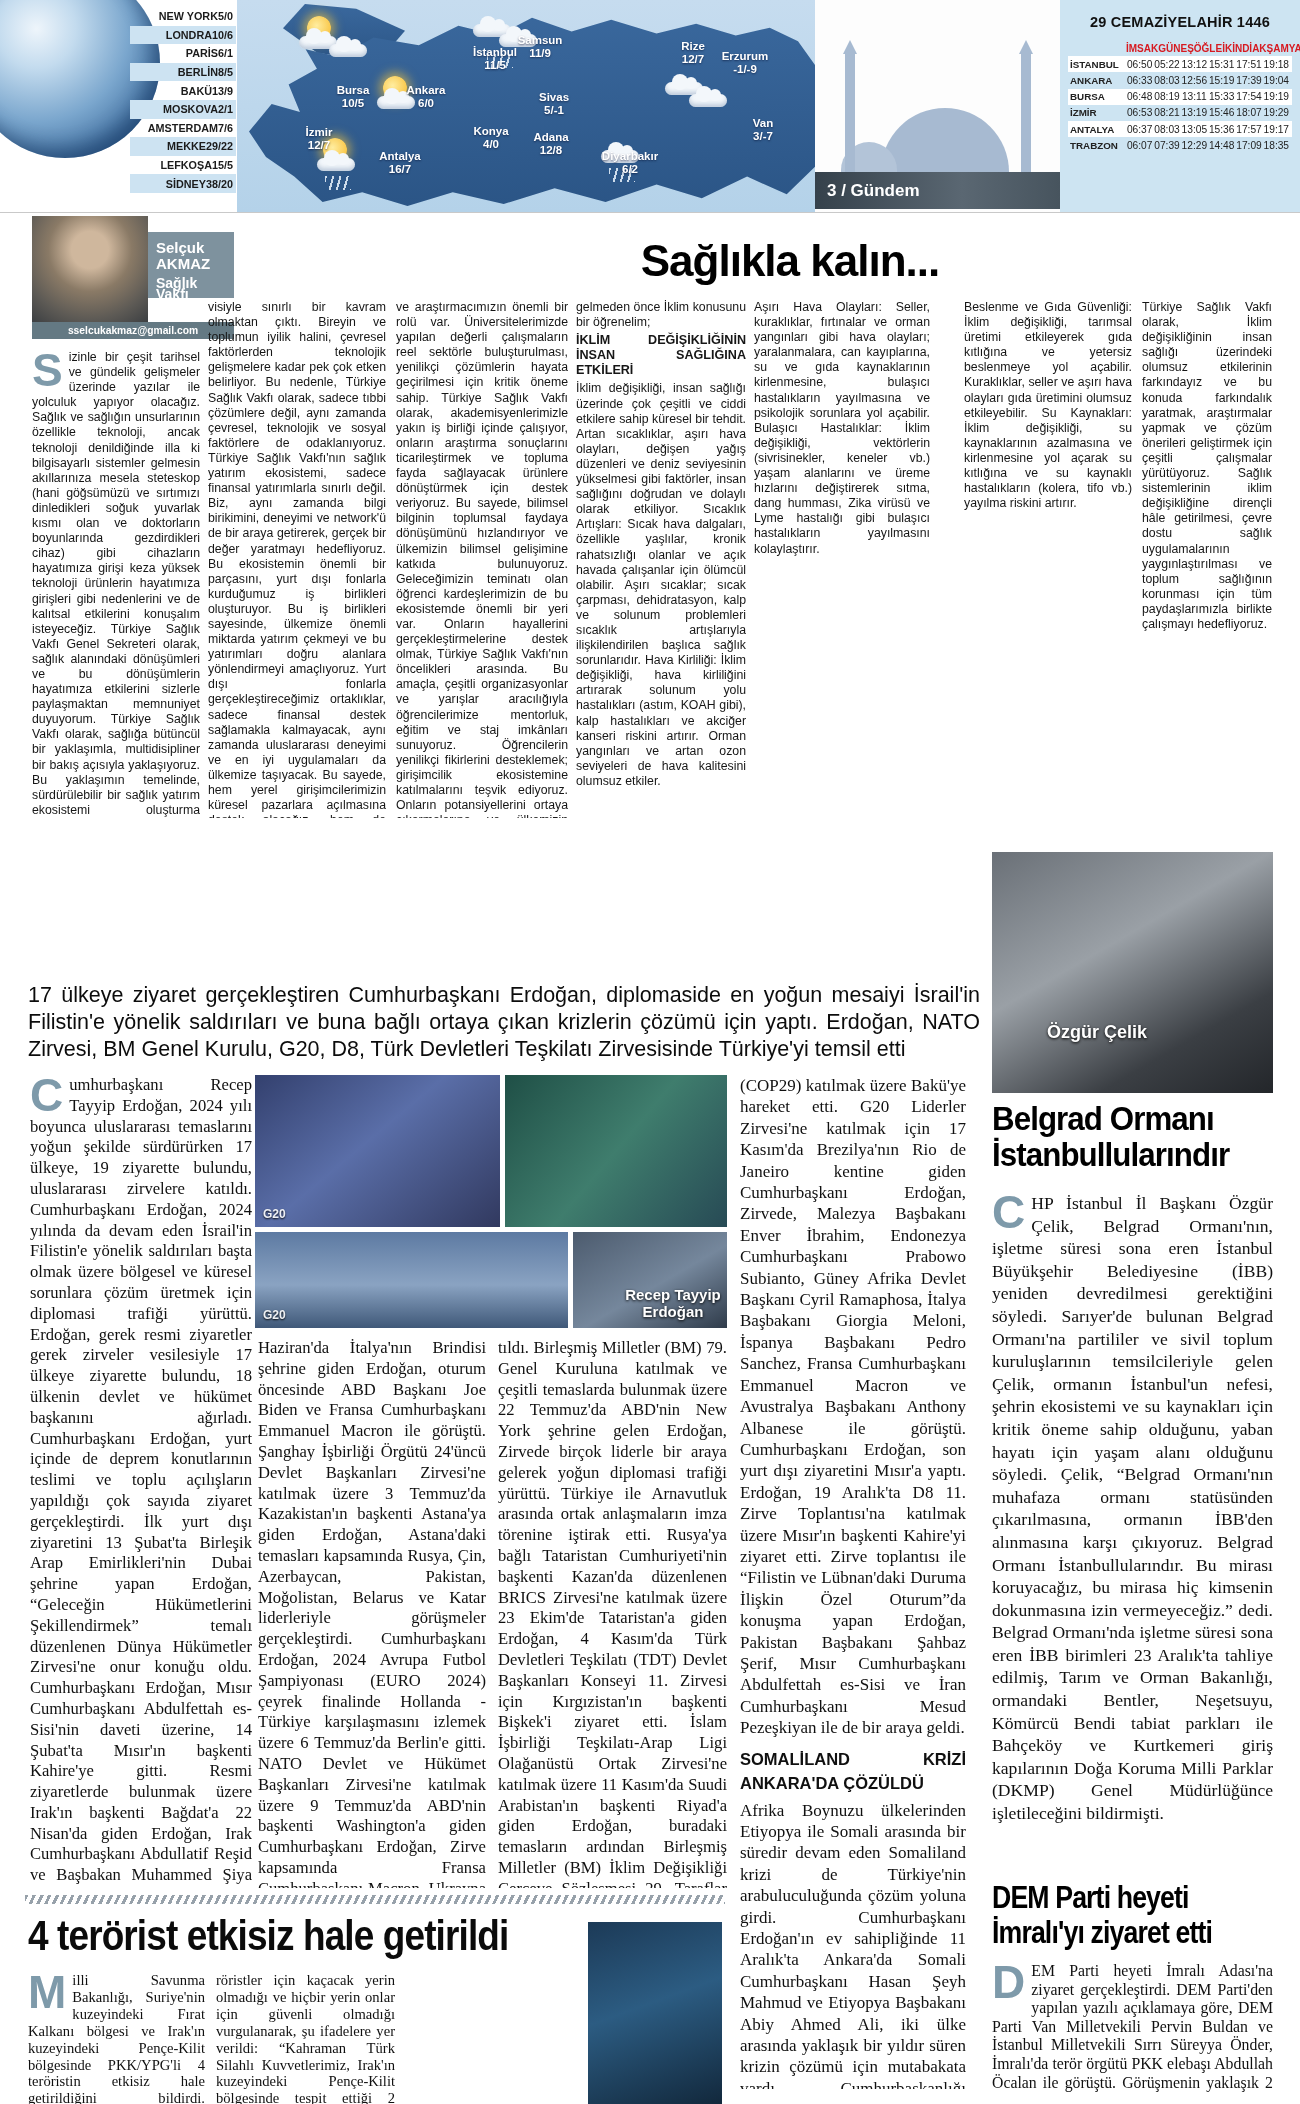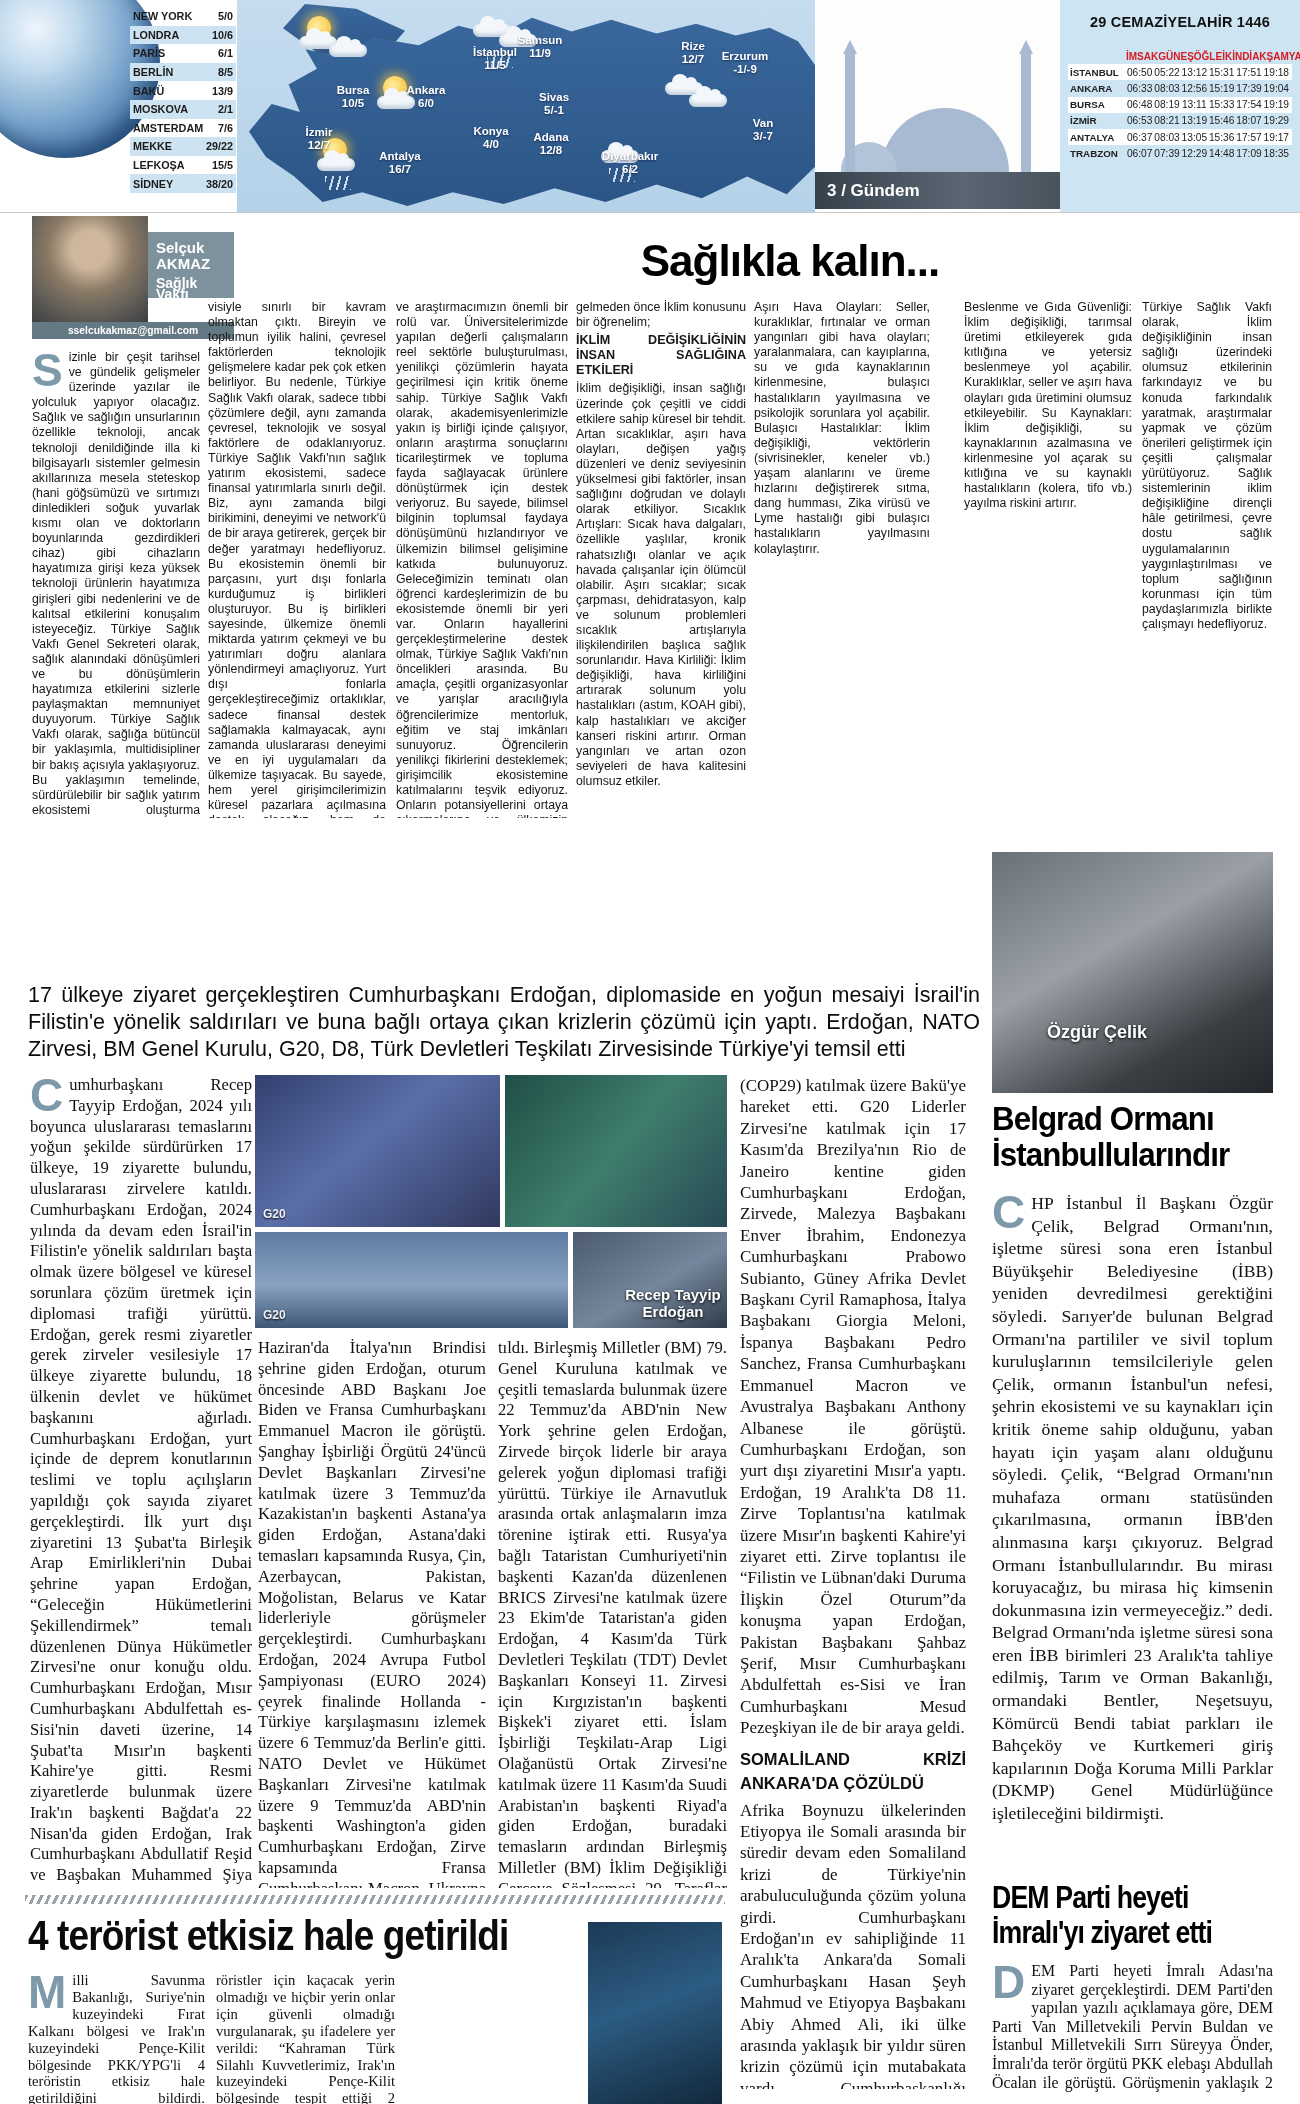--- a/index.html
+++ b/index.html
@@ -5,21 +5,21 @@
   *{margin:0;padding:0;box-sizing:border-box}
   html,body{background:#e9e9e9}
   #page{position:relative;width:1300px;height:2104px;background:#fff;overflow:hidden;
         font-family:"Liberation Sans",sans-serif;color:#111}
   
   #hdr{position:absolute;left:0;top:0;width:1300px;height:212px;background:#fff;overflow:hidden}
   .globe{position:absolute;left:-30px;top:-32px;width:190px;height:190px;border-radius:50%;
          background:radial-gradient(circle at 35% 32%,#eef5fb 0%,#c3dbee 22%,#7aa6cd 52%,#2f5f93 85%,#1d4470 100%);
          box-shadow:inset -8px -10px 18px rgba(10,40,80,.45)}
   #wlist{position:absolute;left:130px;top:7px;width:106px}
-  .wrow{display:flex;justify-content:space-between;align-items:center;height:18.6px;
+  .wrow{display:flex;justify-content:flex-end;align-items:center;height:18.6px;
         font-size:10.8px;font-weight:bold;padding:0 3px;color:#1b1b1b}
   .wrow.alt{background:#cde3f2}
   #map{position:absolute;left:237px;top:0;width:578px;height:212px;background:linear-gradient(180deg,#c6dcef,#b4d2e9);overflow:hidden}
   .land,.land2{position:absolute;background:linear-gradient(180deg,#3a689d,#2b5586);filter:drop-shadow(0 3px 2px rgba(20,50,90,.5))}
   .land{left:12px;top:10px;width:566px;height:196px;
     clip-path:polygon(0% 62%,4% 48%,9% 52%,7% 38%,12% 30%,10% 20%,16% 24%,22% 14%,30% 18%,37% 8%,44% 13%,50% 4%,57% 11%,64% 5%,72% 12%,79% 7%,86% 13%,92% 9%,97% 16%,100% 28%,100% 80%,95% 94%,88% 85%,80% 96%,72% 89%,63% 98%,54% 91%,45% 99%,36% 93%,28% 100%,20% 93%,13% 98%,8% 85%,3% 75%)}
   .land2{left:46px;top:4px;width:122px;height:58px;
     clip-path:polygon(0 42%,18% 0,60% 8%,100% 46%,78% 100%,28% 84%)}
   .mlabel{position:absolute;transform:translateX(-50%);color:#fff;font-size:11.5px;font-weight:bold;
           text-align:center;line-height:12.5px;white-space:nowrap;text-shadow:0 1px 2px rgba(0,10,40,.55)}
@@ -40,21 +40,21 @@
   .analiz-bar{width:128px;height:5px;background:#b01116;margin:0 auto}
   .analiz-row{display:flex;align-items:center;justify-content:center;gap:4px;background:#fff;padding:1px 6px;border:1px solid #eee}
   .analiz-icon{width:22px;height:22px;border-radius:50%;
        background:repeating-linear-gradient(55deg,#e11b22 0 3px,#fff 3px 5px);border:2px solid #e11b22}
   .analiz-word{color:#e11b22;font-size:34px;font-weight:bold;font-style:italic;letter-spacing:-1px;line-height:34px}
   .edate{margin-top:4px;font-size:15.5px;font-weight:bold;color:#222;line-height:18px}
   .gband{position:absolute;left:0;top:172px;width:245px;height:37px;
          background:linear-gradient(90deg,#35414b,#5a6772 60%,#47545e);color:#fff;
          font-size:17px;font-weight:bold;line-height:37px;padding-left:12px}
   #pray{position:absolute;left:1060px;top:0;width:240px;height:212px;background:#cde4f2;padding:14px 8px 0 8px}
-  .ptitle{text-align:center;font-size:14.5px;font-weight:bold;color:#111;margin-bottom:18px;letter-spacing:.2px}
+  .ptitle{text-align:center;font-size:14.5px;font-weight:bold;color:#111;margin-bottom:10px;letter-spacing:.2px}
   .prow{display:flex;align-items:center;height:16.2px;font-size:10.2px;color:#222;padding:0 2px}
   .prow.wbg{background:#fff}
   .prow span{flex:1;text-align:center}
   .prow .pcity{flex:0 0 56px;text-align:left;font-weight:bold;font-size:9.8px}
   .prow.phead span{color:#d71920;font-weight:bold;font-size:10px}
   .rule{position:absolute;left:0;top:212px;width:1300px;height:1px;background:#c9c9c9}
   
   .acard-photo{position:absolute;left:32px;top:216px;width:116px;height:106px;
       background:radial-gradient(circle at 50% 32%,#cfb79d 0 20%,#8a7a66 45%,#5d5a55 75%,#3c3f42 100%)}
   .acard-box{position:absolute;left:148px;top:232px;width:86px;height:66px;background:#7e929e;color:#fff;padding:8px 6px 0 8px}

